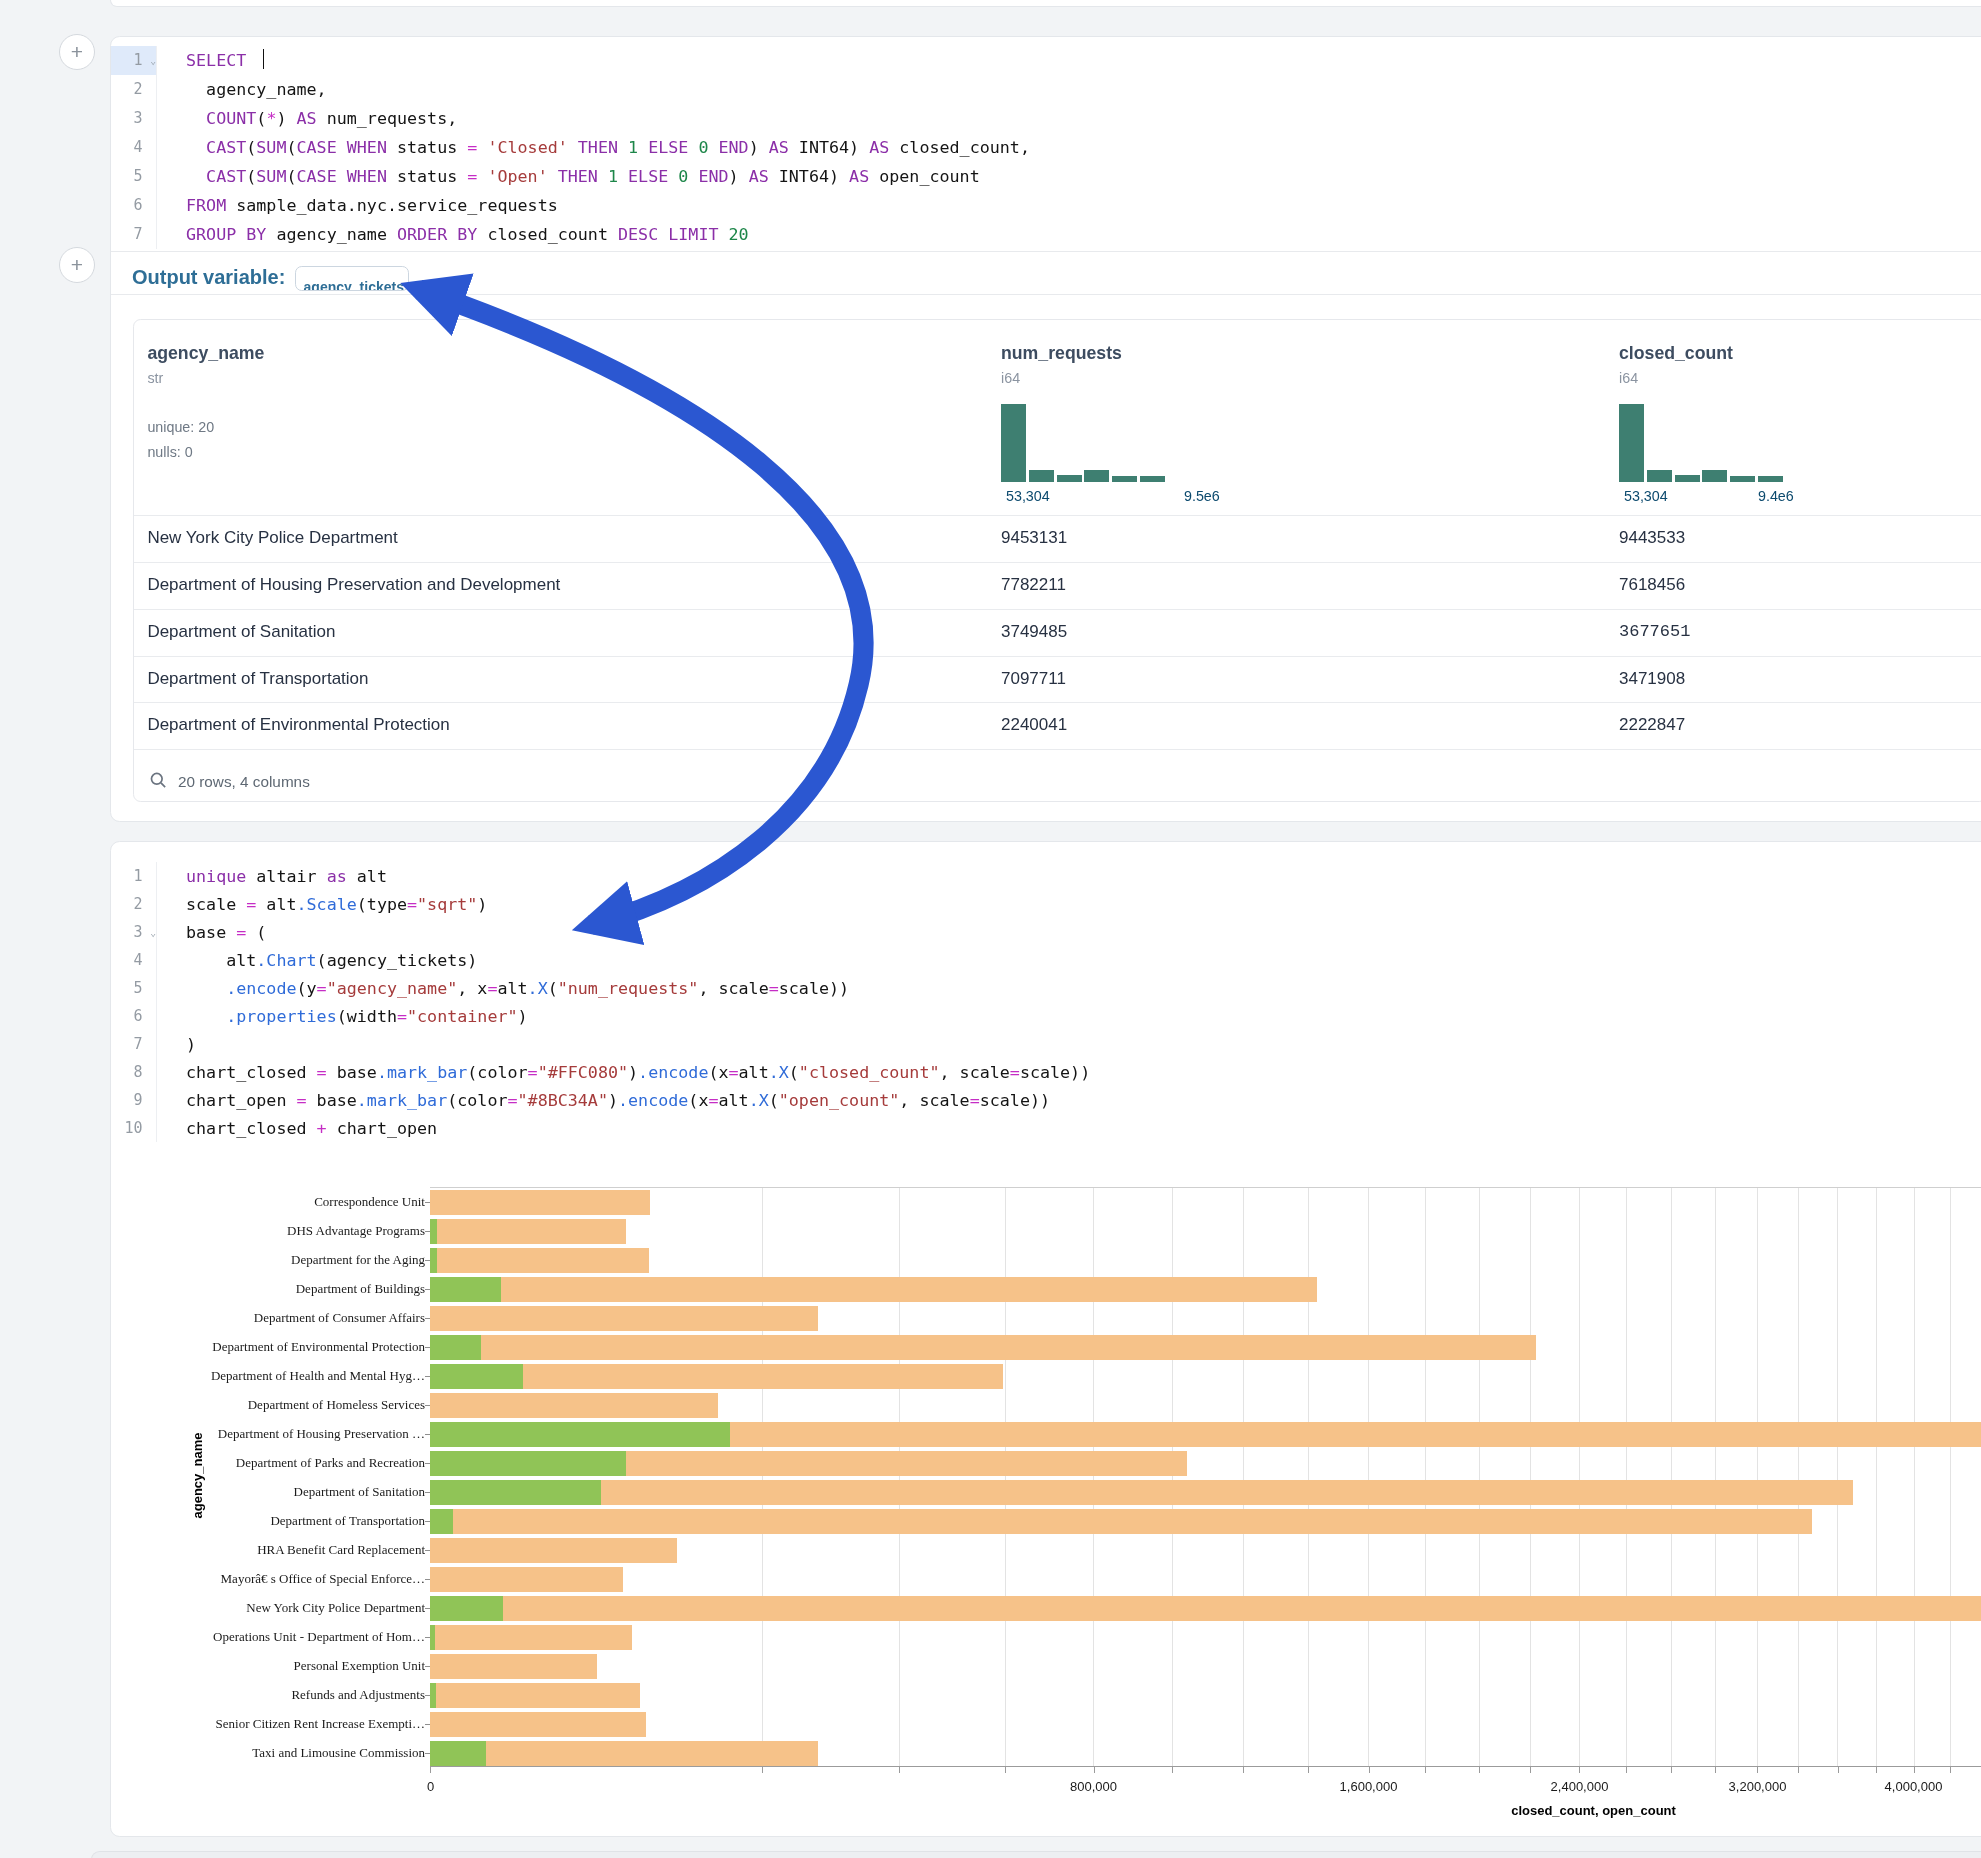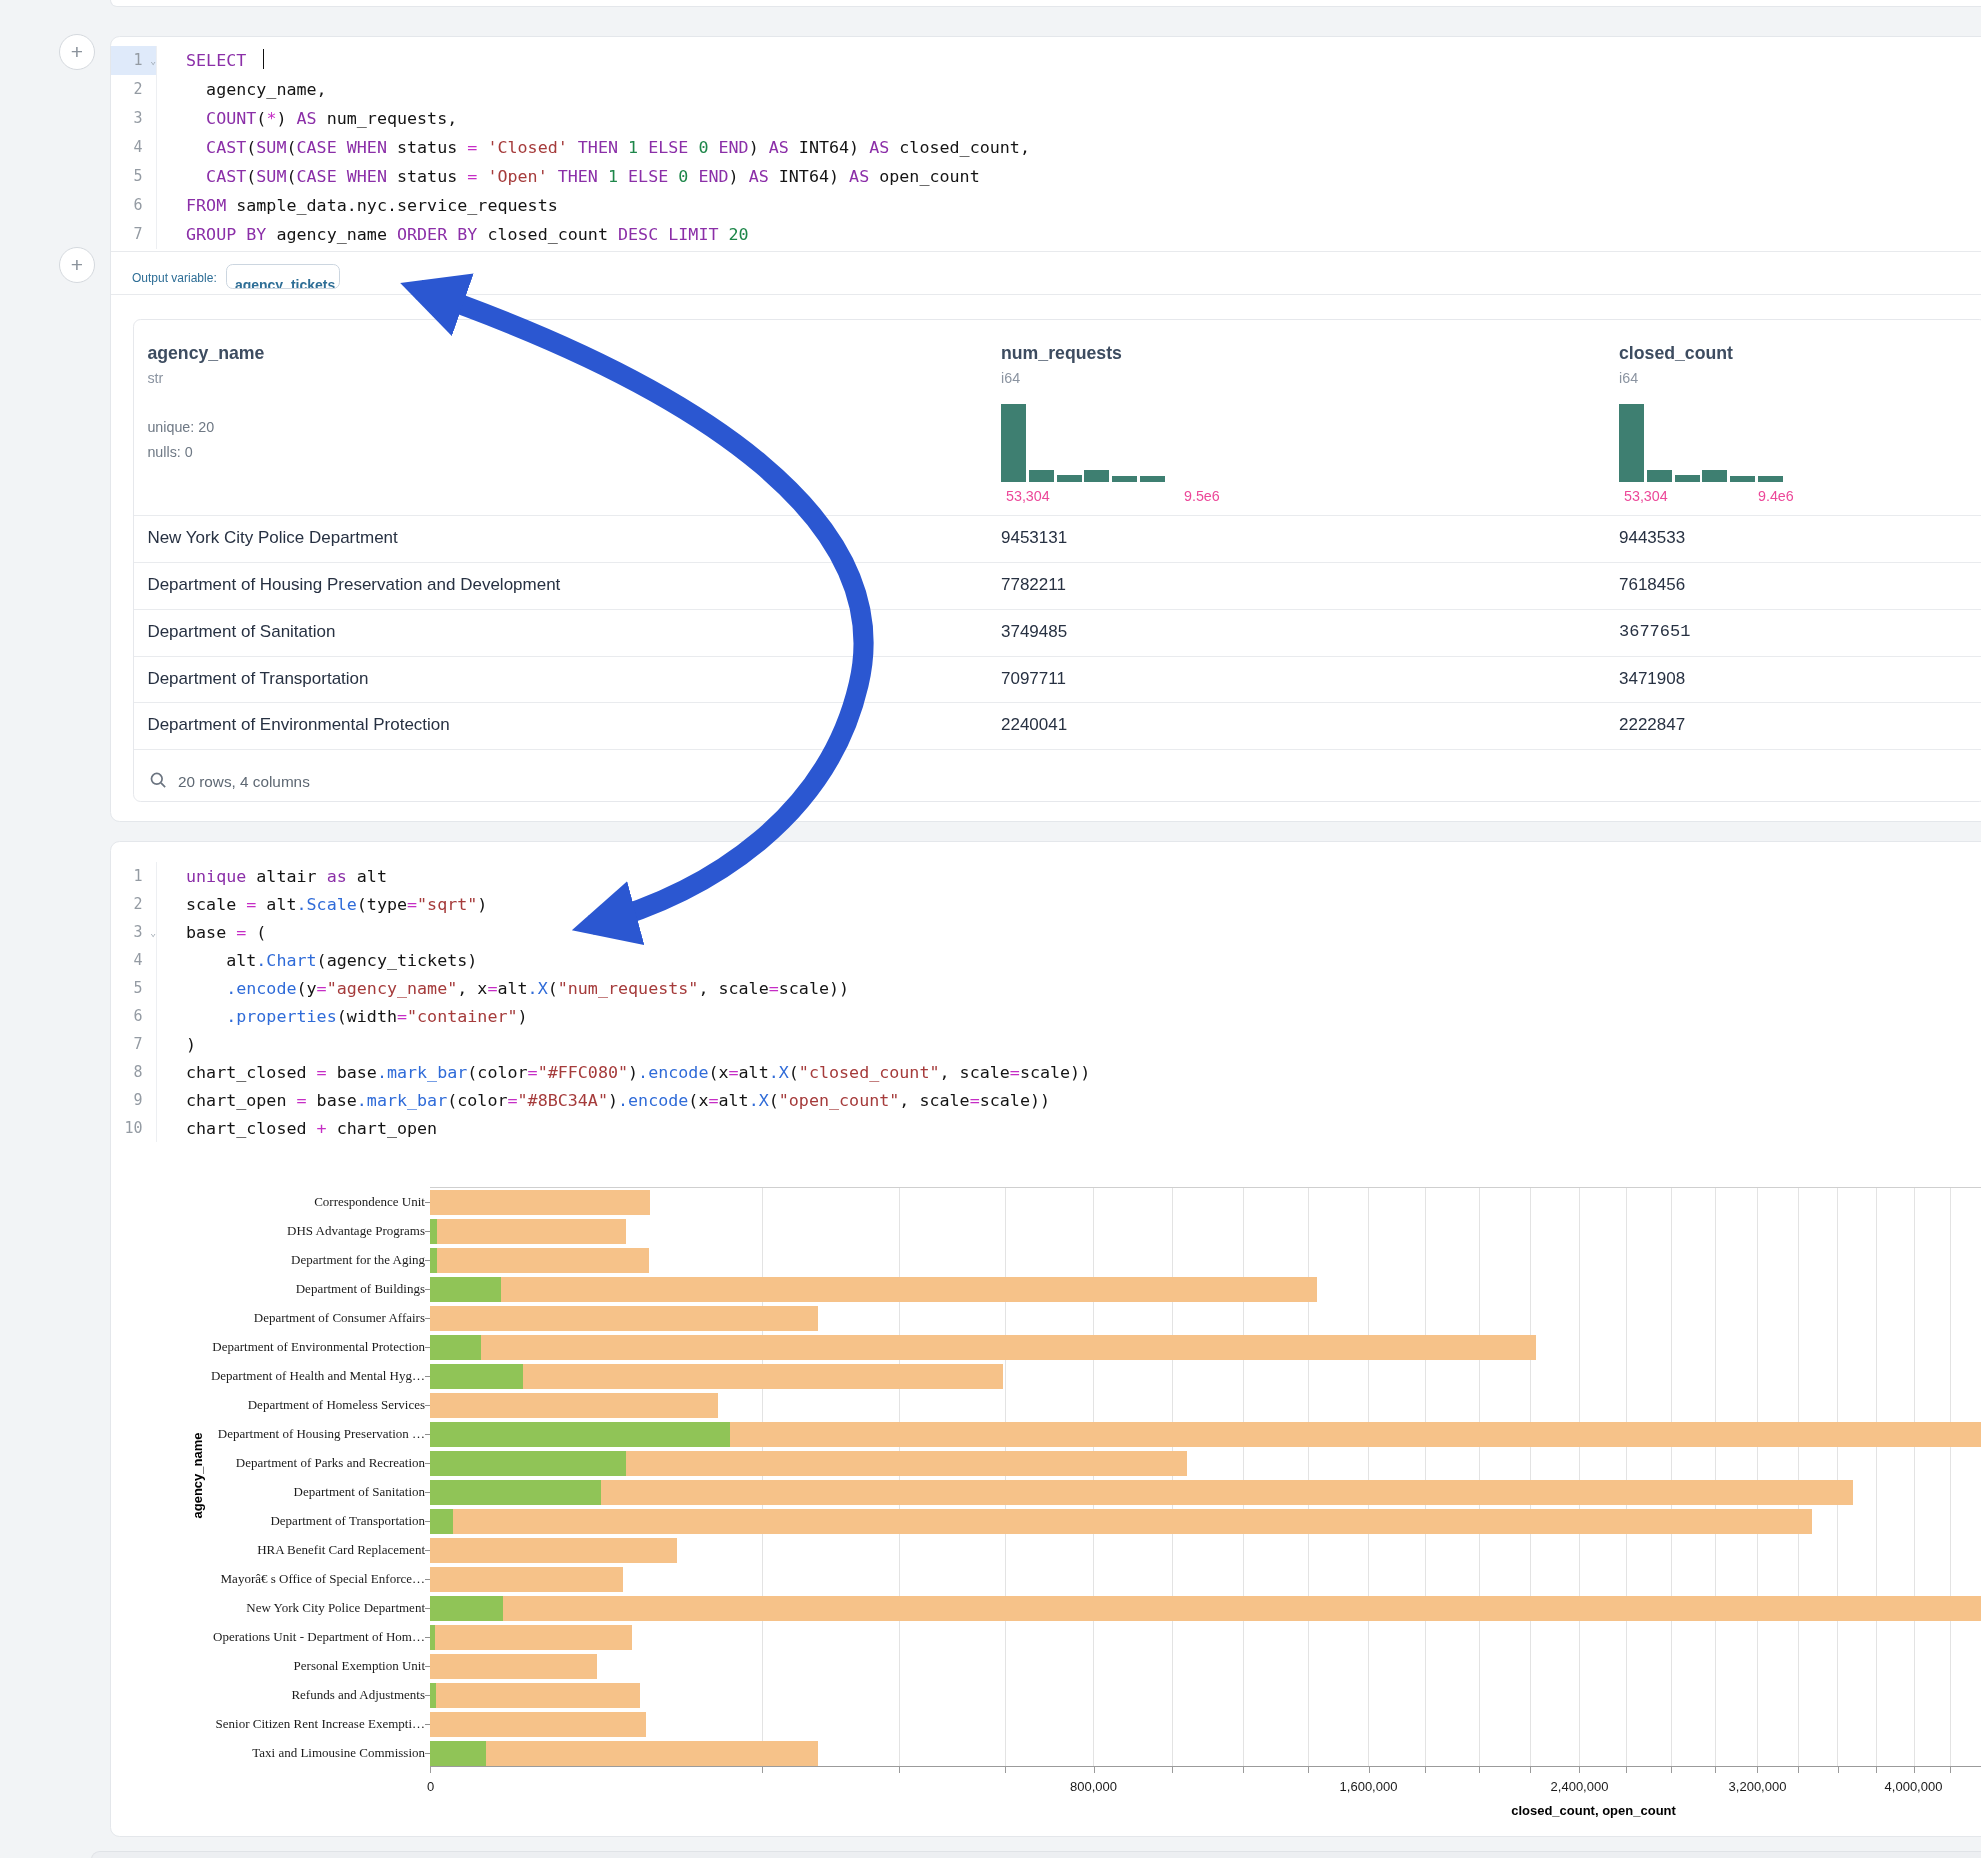--- a/index.html
+++ b/index.html
@@ -42,37 +42,37 @@
   }
   .tk-kw{color:#8b2fa8;}
   .tk-str{color:#a53b3b;}
   .tk-num{color:#1d8649;}
   .tk-op{color:#c52dc5;}
   .tk-fn{color:#2f6bd8;}
   .tk-d{color:#141414;}
   .caret{display:inline-block;width:1.4px;height:20px;background:#111;vertical-align:-3.8px;margin-left:6.7px;}
   .divider{position:absolute;left:0;right:0;height:0;border-top:1px solid #e8eaed;}
   
-  .outvar-label{font-size:12px;font-weight:normal;color:#2e6e96;}
+  .outvar-label{font-size:20px;font-weight:bold;color:#2e6e96;}
   .outvar-pill{
     display:inline-block;box-sizing:border-box;width:114px;height:25px;overflow:hidden;
     border:1px solid #ccd6e0;border-radius:6.7px;background:#fff;padding:2.9px 0 0 7.6px;
     font-size:14px;font-weight:bold;color:#2e6e96;white-space:nowrap;vertical-align:-6.7px;margin-left:9.6px;
   }
   
   .df-card{
     position:absolute;left:22px;top:282px;width:1854px;height:483px;
     border:1px solid #e6e8ec;border-radius:7.6px;background:#fff;box-sizing:border-box;overflow:hidden;
   }
   .col-name{font-size:17.7px;font-weight:bold;color:#3d4c60;}
   .col-type{font-size:14.3px;color:#8b94a1;}
   .col-stat{font-size:14.3px;color:#6f7985;}
   .hist{position:absolute;width:164px;height:78px;display:flex;align-items:flex-end;gap:2.9px;}
   .hist .bar{background:#3e7f71;width:25px;}
-  .hist-lab{position:absolute;font-size:14.3px;color:#ec4899;}
+  .hist-lab{position:absolute;font-size:14.3px;color:#0c4a6e;}
   .df-row{position:absolute;left:0;right:0;height:47px;border-top:1px solid #e9ebee;}
   .df-row .cell-txt{position:absolute;top:12.4px;font-size:17px;color:#273142;white-space:nowrap;}
   .df-footer{position:absolute;left:0;right:0;font-size:15.3px;color:#5e6873;}
   
   .plot{
     position:absolute;overflow:hidden;box-sizing:border-box;
     border-top:1px solid #cfcfcf;border-bottom:1px solid #9b9b9b;background:#fff;
   }
   .gridline{position:absolute;top:0;bottom:0;width:1px;background:#e3e3e3;}
   .cbar{position:absolute;height:25px;}

